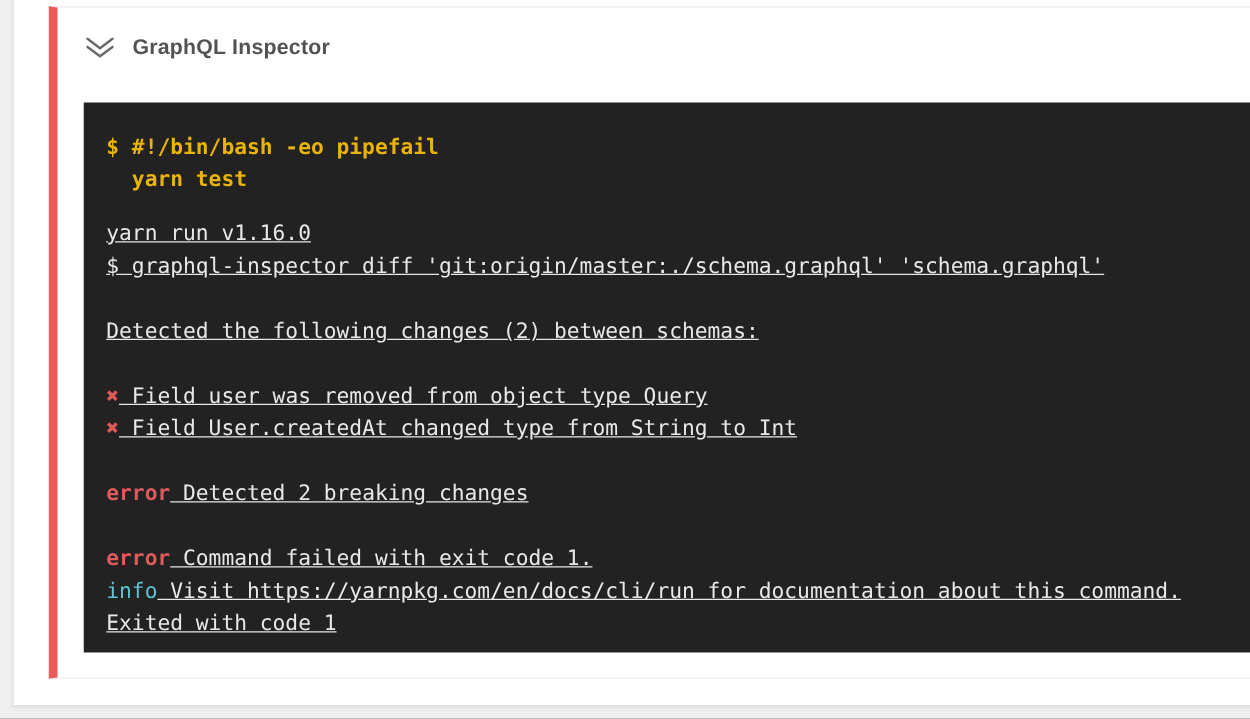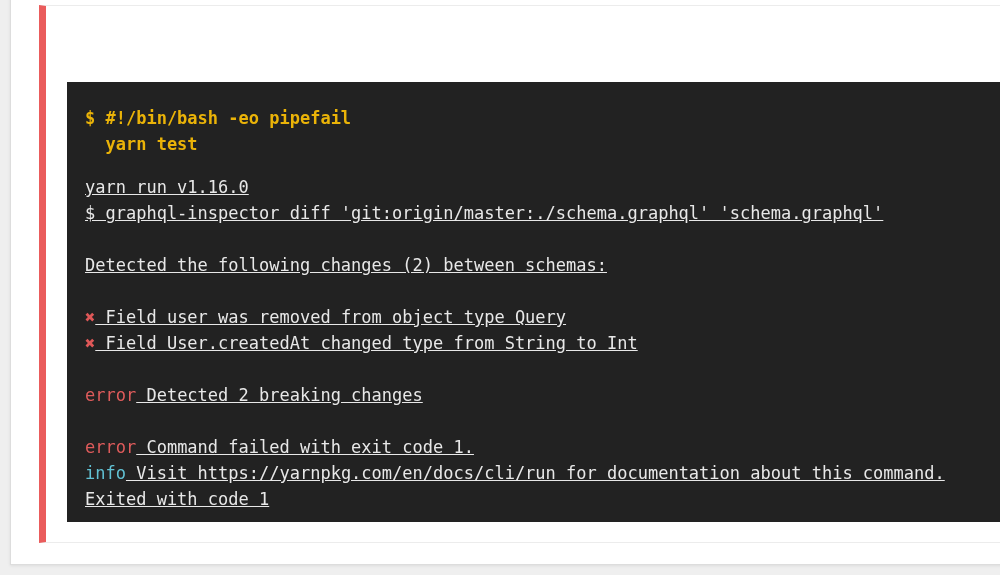--- a/index.html
+++ b/index.html
@@ -68,27 +68,36 @@
     font-size: 17px;
     line-height: 26px;
     color: var(--terminal-fg, #e8e8e8);
     white-space: pre;
     overflow: hidden;
   }
   .t-line   { height: 26px; }
   .t-spacer { height: 17px; }
   .seg-command { color: #eab308; font-weight: bold; }
   .seg-plain   { color: var(--terminal-fg, #e8e8e8); text-decoration: underline; }
-  .seg-error   { color: var(--error-red, #de5b5b); }
+  .seg-error   { color: var(--error-red, #de5b5b); font-weight: bold; }
   .seg-info    { color: var(--info-cyan, #61c1d3); }
   .seg-cross   { color: var(--cross-red, #df5858); font-weight: bold; }
 </style>
 </head>
 <body style="--page-bg: #efefef; --accent-red: #ea5c5c; --terminal-bg: #222222; --terminal-fg: #e8e8e8; --error-red: #de5b5b; --cross-red: #df5858; --info-cyan: #61c1d3;">
 
 <div class="card">
   <div class="step">
 
+    <div class="step-header">
+      <span class="chevron-icon">
+        <svg width="26" height="20" viewBox="0 0 26 20">
+          <path d="M3 3 L13 10.5 L23 3" fill="none" stroke="#6b6b6b" stroke-width="2" stroke-linecap="round" stroke-linejoin="round"></path>
+          <path d="M3 9.5 L13 17 L23 9.5" fill="none" stroke="#6b6b6b" stroke-width="2" stroke-linecap="round" stroke-linejoin="round"></path>
+        </svg>
+      </span>
+      <span class="step-title">GraphQL Inspector</span>
+    </div>
 
     <div class="terminal"><div class="t-line"><span class="seg-command">$ #!/bin/bash -eo pipefail</span></div><div class="t-line"><span class="seg-command">  yarn test</span></div><div class="t-spacer"></div><div class="t-line"><span class="seg-plain">yarn run v1.16.0</span></div><div class="t-line"><span class="seg-plain">$ graphql-inspector diff 'git:origin/master:./schema.graphql' 'schema.graphql'</span></div><div class="t-line"></div><div class="t-line"><span class="seg-plain">Detected the following changes (2) between schemas:</span></div><div class="t-line"></div><div class="t-line"><span class="seg-cross">✖</span><span class="seg-plain"> Field user was removed from object type Query</span></div><div class="t-line"><span class="seg-cross">✖</span><span class="seg-plain"> Field User.createdAt changed type from String to Int</span></div><div class="t-line"></div><div class="t-line"><span class="seg-error">error</span><span class="seg-plain"> Detected 2 breaking changes</span></div><div class="t-line"></div><div class="t-line"><span class="seg-error">error</span><span class="seg-plain"> Command failed with exit code 1.</span></div><div class="t-line"><span class="seg-info">info</span><span class="seg-plain"> Visit https://yarnpkg.com/en/docs/cli/run for documentation about this command.</span></div><div class="t-line"><span class="seg-plain">Exited with code 1</span></div></div>
 
   </div>
 </div>
 
 </body></html>

